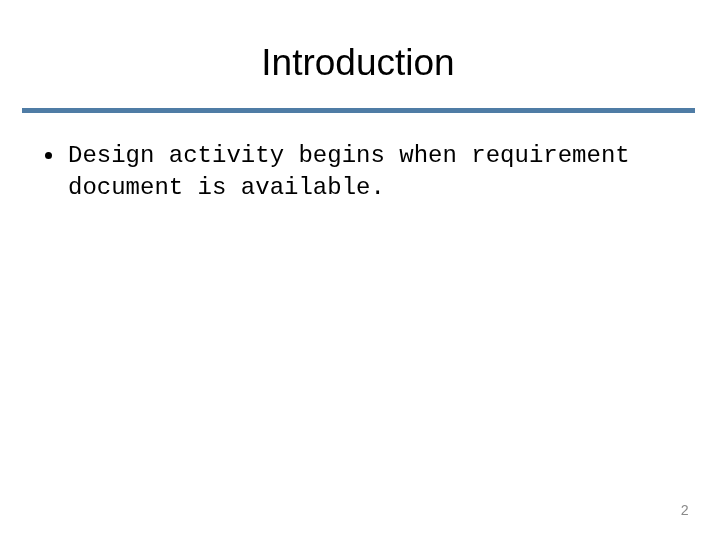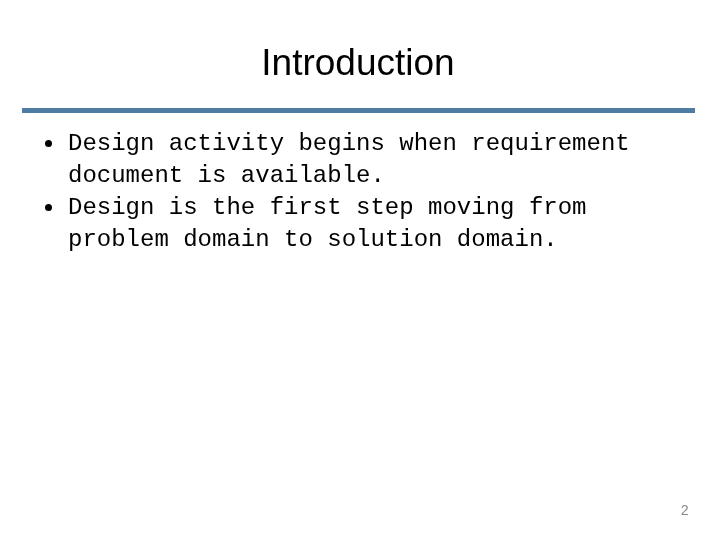--- a/index.html
+++ b/index.html
@@ -38,21 +38,21 @@
     position: absolute;
     left: 22px;
     top: 108px;
     width: 673px;
     height: 5px;
     background: #4f7ca5;
   }
   .bullet-list {
     position: absolute;
     left: 34px;
-    top: 128px;
+    top: 140px;
     width: 660px;
     margin: 0;
     padding: 0;
     list-style: none;
   }
   .bullet-item {
     position: relative;
     display: block;
     padding-left: 34px;
     margin: 0 0 0 0;
@@ -94,21 +94,17 @@
 
   <div class="slide-title">Introduction</div>
 
   <div class="title-divider"></div>
 
   <ul class="bullet-list">
     <li class="bullet-item">
       <span class="bullet-marker"></span>
       <span class="bullet-text">Design activity begins when requirement document is available.</span>
     </li>
-    <li class="bullet-item">
-      <span class="bullet-marker"></span>
-      <span class="bullet-text">Design is the first step moving from problem domain to solution domain.</span>
-    </li>
   </ul>
 
   <div class="page-number">2</div>
 
 </div>
 
 </body></html>

